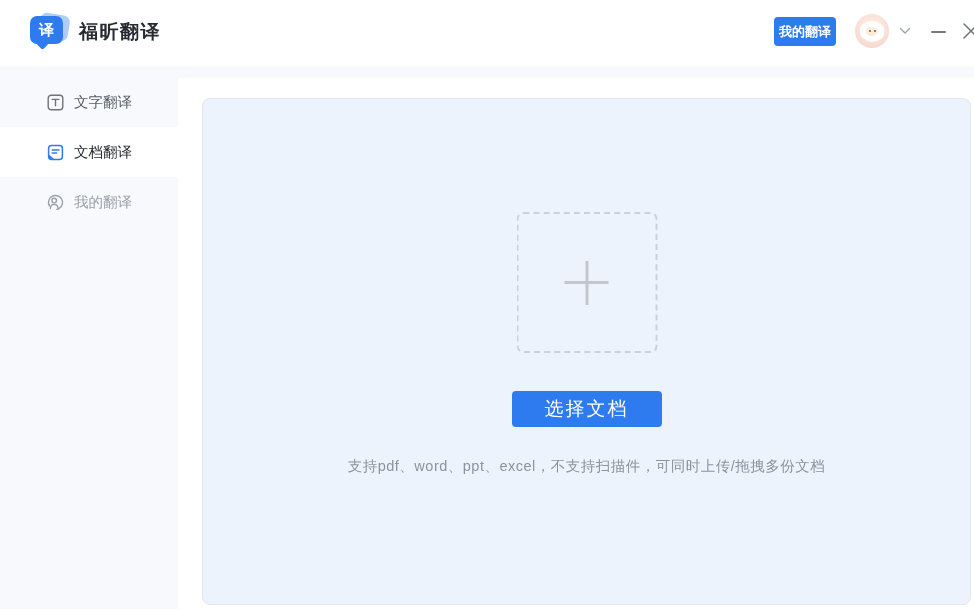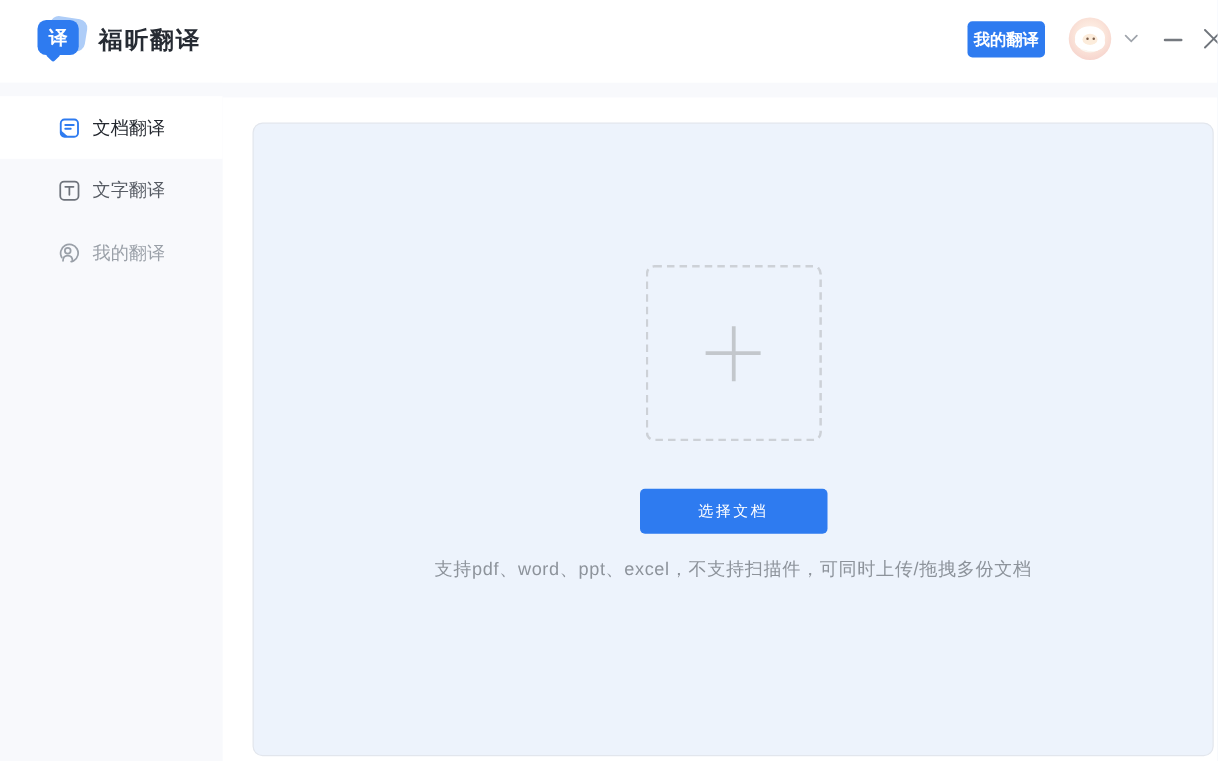--- a/index.html
+++ b/index.html
@@ -82,25 +82,25 @@
     width:141px; height:141px; border:2px dashed #cdd1d7; border-radius:7px;
     cursor:pointer;
   }
   .plus { position:absolute; left:50%; top:50%; width:44px; height:44px; transform:translate(-50%,-50%); }
   .plus::before { content:""; position:absolute; left:0; top:20.5px; width:44px; height:3px; background:#c3c7cc; }
   .plus::after  { content:""; position:absolute; left:20.5px; top:0; width:3px; height:44px; background:#c3c7cc; }
 
   .select-btn {
     position:absolute; top:292px; left:50%; transform:translateX(-50%);
     width:150px; height:36px; background:#2e7bf0; color:#ffffff;
-    border:none; border-radius:4px; font-size:12px; font-family:inherit;
+    border:none; border-radius:4px; font-size:19px; font-family:inherit;
     letter-spacing:2px; cursor:pointer;
   }
   .hint {
-    position:absolute; top:347px; left:0; width:100%;
+    position:absolute; top:358px; left:0; width:100%;
     text-align:center; font-size:14.5px; color:#8d939b; letter-spacing:0.5px;
   }
 </style>
 </head>
 <body>
 
 <div class="header">
   <div class="logo">
     <div class="logo-badge">
       <div class="logo-badge-back"></div>
@@ -132,35 +132,35 @@
     <g stroke="#6f747b" stroke-width="1.5" stroke-linecap="round">
       <line x1="3" y1="3" x2="17" y2="17"></line>
       <line x1="17" y1="3" x2="3" y2="17"></line>
     </g>
   </svg>
 </div>
 
 <div class="content-bg"></div>
 
 <div class="sidebar">
+  <div class="side-item">
+    <svg class="s-icon" viewBox="0 0 17 17">
+      <rect x="1.2" y="1.2" width="14.6" height="14.6" rx="3" fill="none" stroke="#6e737b" stroke-width="1.4"></rect>
+      <path d="M5.2 5.4 h6.6 M8.5 5.4 v6.4" fill="none" stroke="#6e737b" stroke-width="1.4" stroke-linecap="round"></path>
+    </svg>
+    <span>文字翻译</span>
+  </div>
+
   <div class="side-item active">
     <svg class="s-icon" viewBox="0 0 17 17">
       <rect x="1.6" y="1.6" width="13.8" height="13.8" rx="3" fill="none" stroke="#2e7bf0" stroke-width="1.5"></rect>
       <path d="M5.2 6 h6.8 M5.2 9 h4.4" fill="none" stroke="#2e7bf0" stroke-width="1.5" stroke-linecap="round"></path>
       <path d="M1.6 10.2 L7.6 15.4 H4.6 a3 3 0 0 1 -3 -3 Z" fill="#2e7bf0"></path>
     </svg>
     <span>文档翻译</span>
-  </div>
-
-  <div class="side-item">
-    <svg class="s-icon" viewBox="0 0 17 17">
-      <rect x="1.2" y="1.2" width="14.6" height="14.6" rx="3" fill="none" stroke="#6e737b" stroke-width="1.4"></rect>
-      <path d="M5.2 5.4 h6.6 M8.5 5.4 v6.4" fill="none" stroke="#6e737b" stroke-width="1.4" stroke-linecap="round"></path>
-    </svg>
-    <span>文字翻译</span>
   </div>
 
   <div class="side-item dim">
     <svg class="s-icon" viewBox="0 0 17 17">
       <circle cx="8.5" cy="8.5" r="7" fill="none" stroke="#9aa0a8" stroke-width="1.4" stroke-dasharray="35 9" transform="rotate(150 8.5 8.5)" stroke-linecap="round"></circle>
       <circle cx="7.2" cy="6.6" r="2.3" fill="none" stroke="#9aa0a8" stroke-width="1.4"></circle>
       <path d="M3.4 14.6 c0-2.7 1.7-4.2 3.8-4.2 s3.8 1.5 3.8 4.2" fill="none" stroke="#9aa0a8" stroke-width="1.4" stroke-linecap="round"></path>
     </svg>
     <span>我的翻译</span>
   </div>

